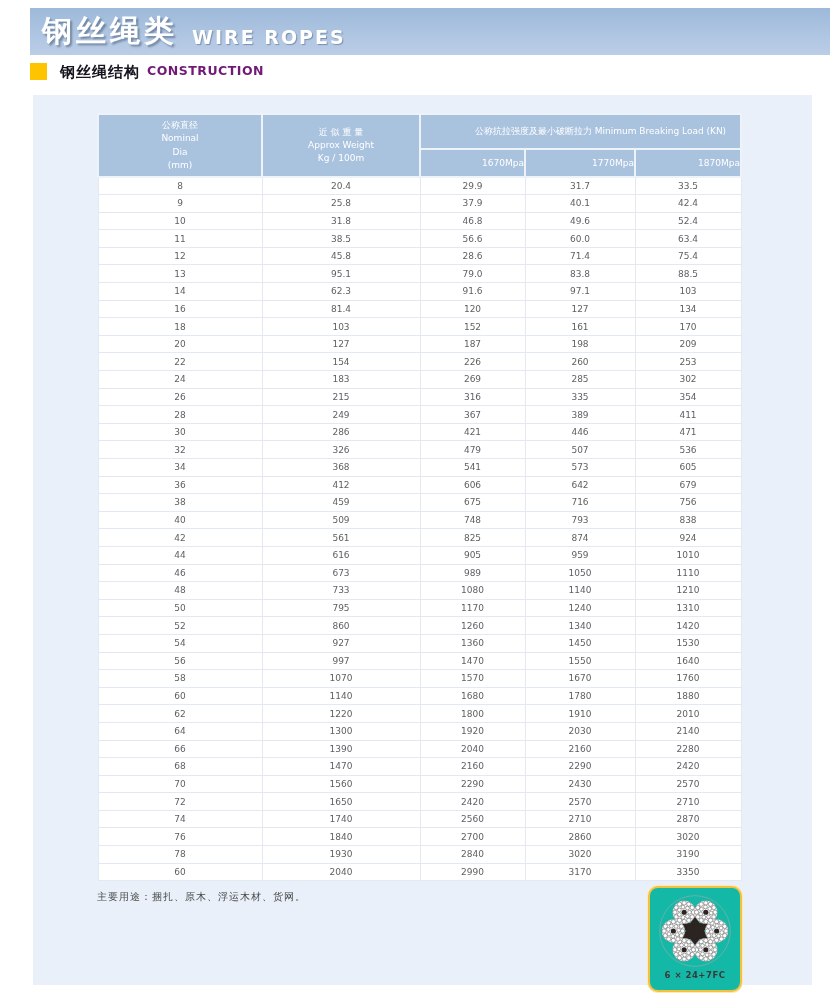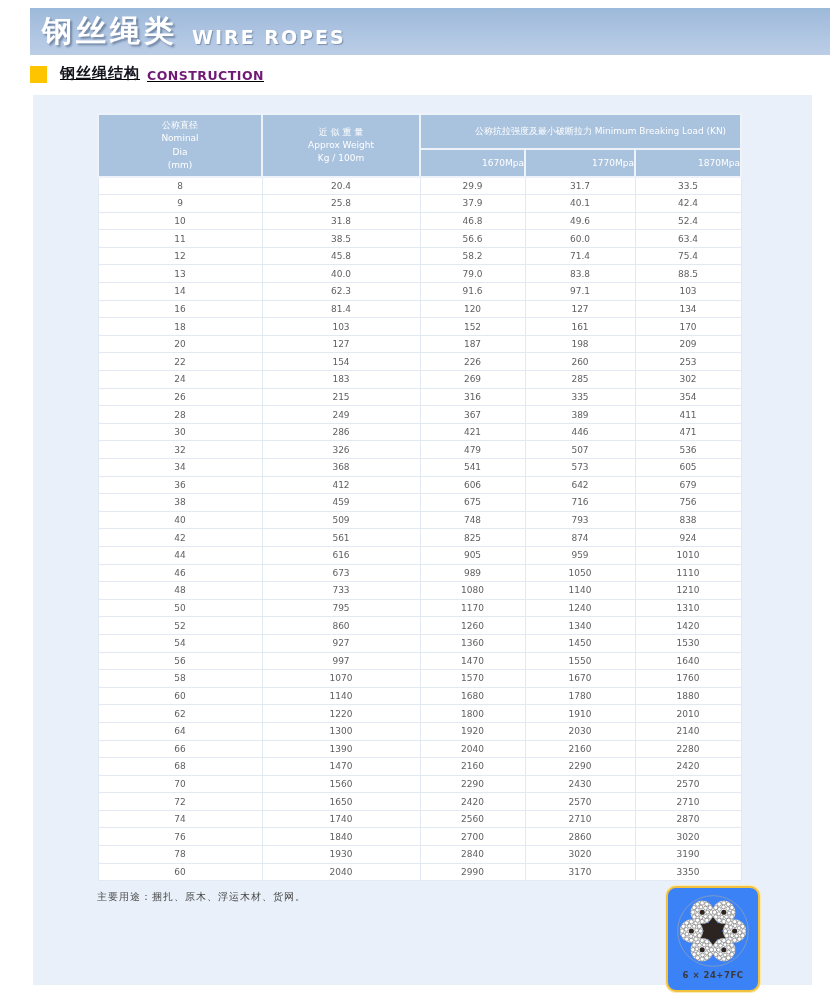--- a/index.html
+++ b/index.html
@@ -16,21 +16,21 @@
   .banner-zh {
     color:#ffffff; font-size:30px; font-weight:900; letter-spacing:4px;
     text-shadow:2px 2px 2px rgba(40,60,90,.45);
   }
   .banner-en {
     color:#ffffff; font-size:19px; font-weight:800; letter-spacing:2px;
     margin-left:14px; margin-top:10px; text-shadow:1px 1px 1px rgba(40,60,90,.4);
   }
 
   
-  .section-head { position:absolute; left:30px; top:63px; height:20px; display:flex; align-items:flex-end;text-decoration:underline; }
+  .section-head { position:absolute; left:30px; top:63px; height:20px; display:flex; align-items:flex-start; }
   .bullet { width:17px; height:17px; background:#ffc400; display:inline-block; }
   .sec-zh { font-size:15px; font-weight:800; color:#15151f; margin-left:13px; letter-spacing:1px; }
   .sec-en { font-size:12.5px; font-weight:800; color:#701a75; margin-left:7px; letter-spacing:.5px; }
 
   
   .panel {
     position:absolute; left:33px; top:95px; width:779px; height:890px;
     background:#e9f0f9;
   }
 
@@ -49,22 +49,22 @@
   table.spec td {
     background:#ffffff; color:#5f5f5f; font-size:9px; text-align:center;
     border:1px solid #e2e9f2; height:17.6px; padding:0;
   }
 
   
   .usage { position:absolute; left:64px; top:795px; font-size:10px; color:#4a4a4a; letter-spacing:1px; }
 
   
   .diagram-card {
-    position:absolute; left:633px; top:791px; width:94px; height:106px;
-    background:#3b82f6; border:2px solid #f2c23e; border-radius:10px;
+    position:absolute; left:615px; top:791px; width:94px; height:106px;
+    background:#14b8a6; border:2px solid #f2c23e; border-radius:10px;
     display:flex; flex-direction:column; align-items:center;
     box-shadow:0 0 0 1px #fbe9b6;
   }
   .diagram-card svg { margin-top:5px; }
   .diagram-label { font-size:8.5px; font-weight:700; color:#3a3a3a; margin-top:1px; letter-spacing:.5px; }
 </style>
 </head>
 <body>
 
 <div class="page">
@@ -136,27 +136,27 @@
           <tr>
             <td>11</td>
             <td>38.5</td>
             <td>56.6</td>
             <td>60.0</td>
             <td>63.4</td>
           </tr>
           <tr>
             <td>12</td>
             <td>45.8</td>
-            <td>58.2</td>
+            <td>28.6</td>
             <td>71.4</td>
             <td>75.4</td>
           </tr>
           <tr>
             <td>13</td>
-            <td>40.0</td>
+            <td>95.1</td>
             <td>79.0</td>
             <td>83.8</td>
             <td>88.5</td>
           </tr>
           <tr>
             <td>14</td>
             <td>62.3</td>
             <td>91.6</td>
             <td>97.1</td>
             <td>103</td>

